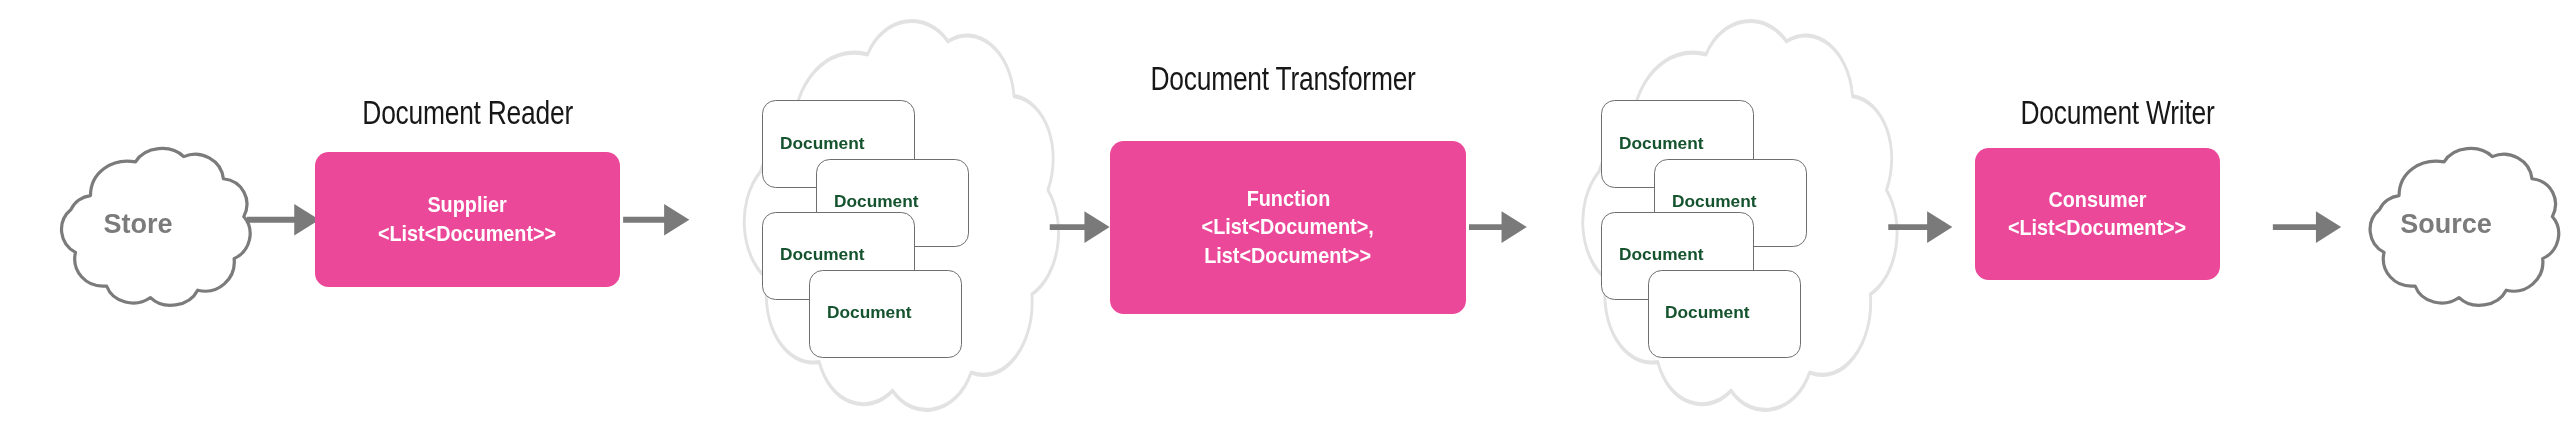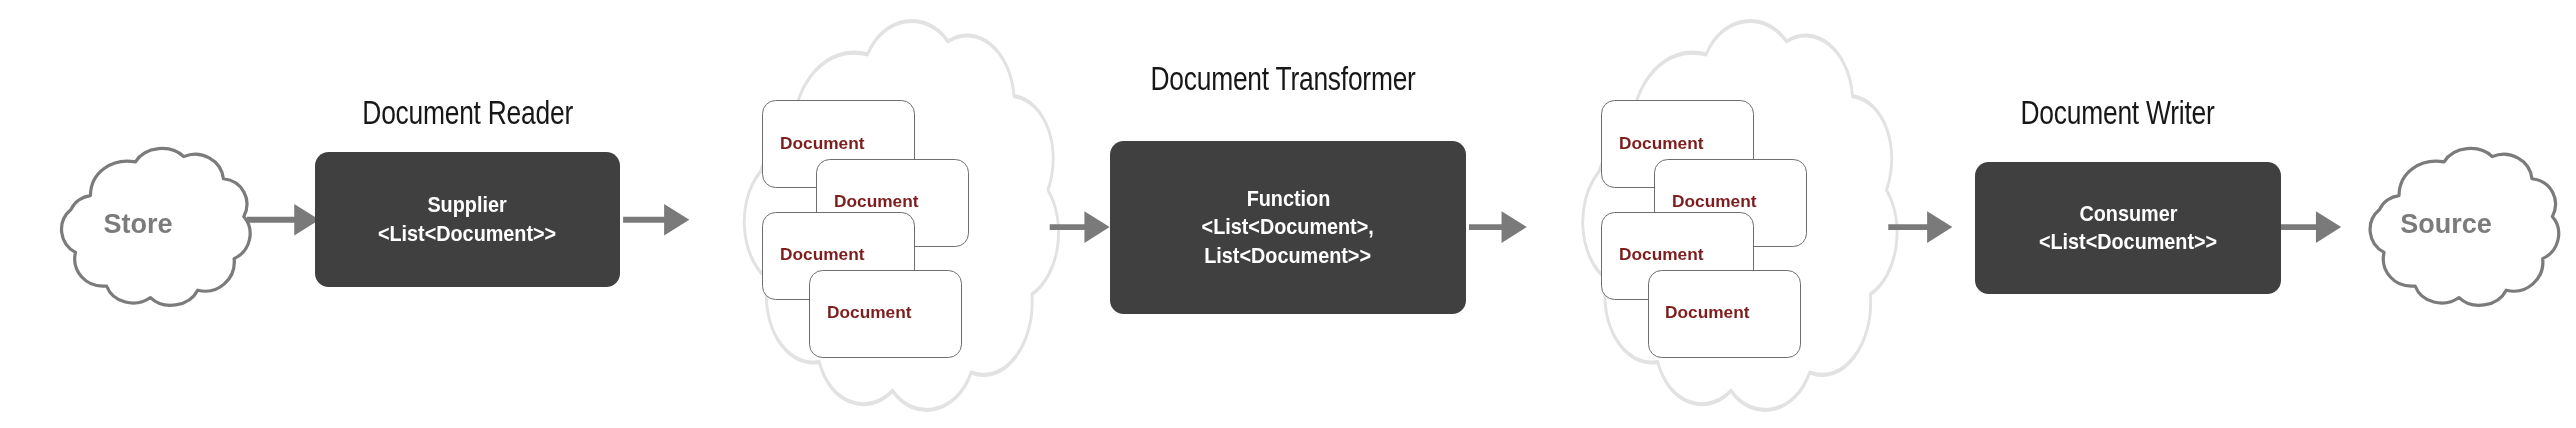--- a/index.html
+++ b/index.html
@@ -22,21 +22,21 @@
     white-space:nowrap;
     transform:scaleX(0.80);
     transform-origin:center center;
     text-align:center;
     line-height:1;
   }
 
   
   .proc-box{
     position:absolute;
-    background:#404040;
+    background:#ec4899;
     border-radius:13.7px;
     display:flex;
     flex-direction:column;
     align-items:center;
     justify-content:center;
     box-sizing:border-box;
   }
   .proc-line{
     color:#FFFFFF;
     font-family:"Liberation Sans", sans-serif;
@@ -64,21 +64,21 @@
   
   .doc-card{
     position:absolute;
     background:#FFFFFF;
     border:1.6px solid #6E6E6E;
     border-radius:13.7px;
     box-sizing:border-box;
   }
   .doc-card-label{
     position:absolute;
-    color:#7f1d1d;
+    color:#14532d;
     font-family:"Liberation Sans", sans-serif;
     font-weight:700;
     font-size:17.3px;
     white-space:nowrap;
     line-height:1;
   }
 </style>
 </head>
 <body>
 
@@ -165,21 +165,21 @@
     <div class="proc-line">Supplier</div>
     <div class="proc-line">&lt;List&lt;Document&gt;&gt;</div>
   </div>
 
   <div class="proc-box" style="left:1110px; top:141px; width:356px; height:173px;">
     <div class="proc-line">Function</div>
     <div class="proc-line">&lt;List&lt;Document&gt;,</div>
     <div class="proc-line">List&lt;Document&gt;&gt;</div>
   </div>
 
-  <div class="proc-box" style="left:1975px; top:162px; width:306px; height:132px;">
+  <div class="proc-box" style="left:1975px; top:148px; width:245px; height:132px;">
     <div class="proc-line">Consumer</div>
     <div class="proc-line">&lt;List&lt;Document&gt;&gt;</div>
   </div>
 
   <div>
 
     <div class="doc-card" style="left:762px; top:100px; width:153px; height:88px;"></div>
     <div class="doc-card-label" style="left:780px; top:135px; width:137px;">Document</div>
 
     <div class="doc-card" style="left:816px; top:159px; width:153px; height:88px;"></div>

